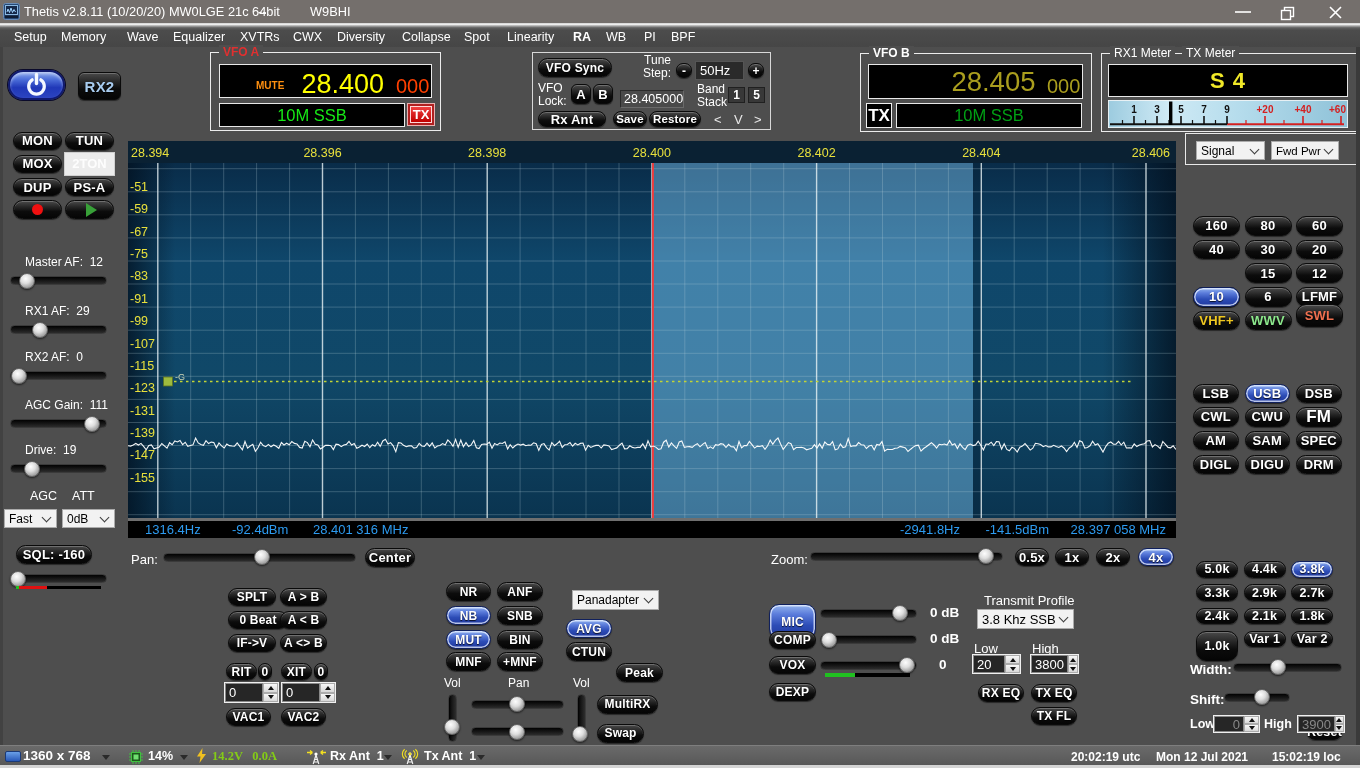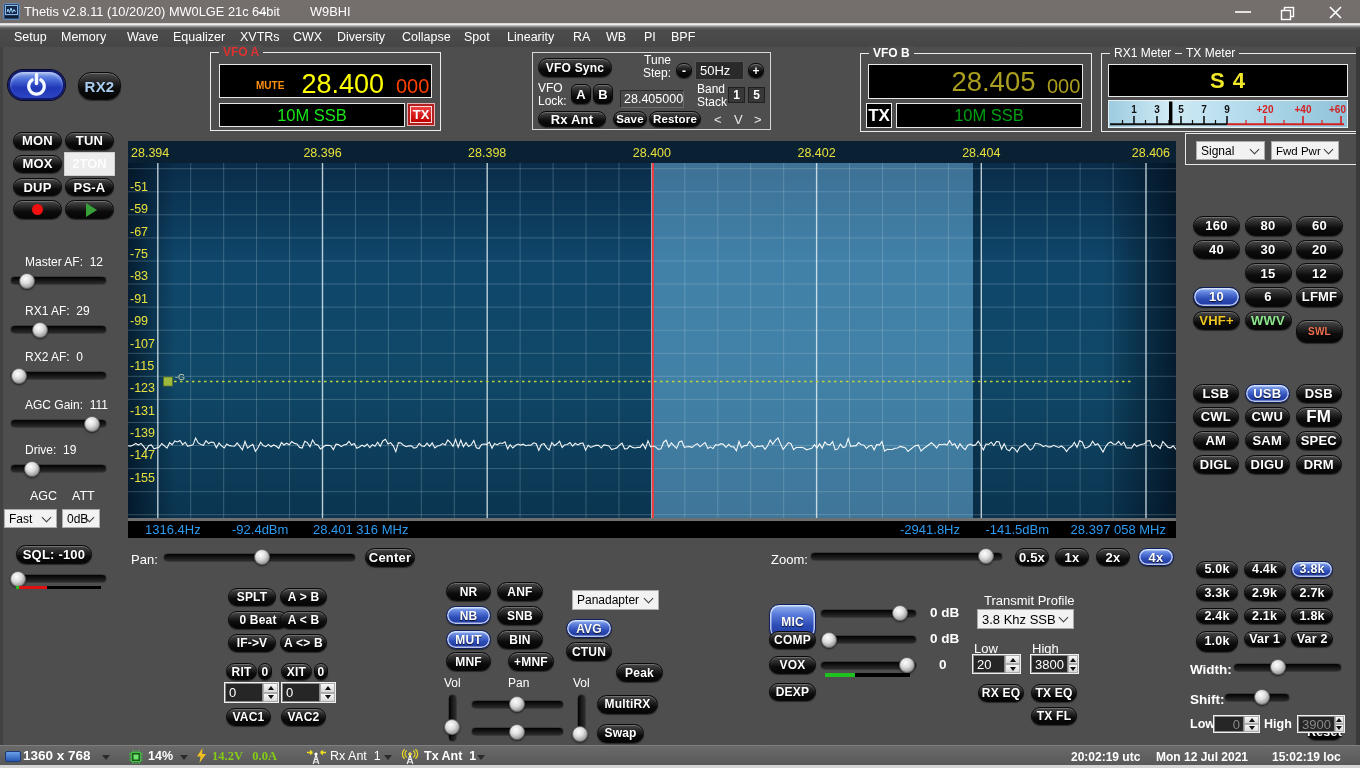--- a/index.html
+++ b/index.html
@@ -56,32 +56,32 @@
 <div class="abs menu-item" style="left:14px;top:30px;">Setup</div>
 <div class="abs menu-item" style="left:61px;top:30px;">Memory</div>
 <div class="abs menu-item" style="left:127px;top:30px;">Wave</div>
 <div class="abs menu-item" style="left:173px;top:30px;">Equalizer</div>
 <div class="abs menu-item" style="left:240px;top:30px;">XVTRs</div>
 <div class="abs menu-item" style="left:293px;top:30px;">CWX</div>
 <div class="abs menu-item" style="left:337px;top:30px;">Diversity</div>
 <div class="abs menu-item" style="left:402px;top:30px;">Collapse</div>
 <div class="abs menu-item" style="left:464px;top:30px;">Spot</div>
 <div class="abs menu-item" style="left:507px;top:30px;">Linearity</div>
-<div class="abs menu-item" style="left:573px;top:30px;">RA</div>
+<div class="abs menu-item" style="left:573px;top:30px;font-weight:bold;">RA</div>
 <div class="abs menu-item" style="left:606px;top:30px;">WB</div>
 <div class="abs menu-item" style="left:644px;top:30px;">PI</div>
 <div class="abs menu-item" style="left:671px;top:30px;">BPF</div>
 <div class="abs" style="left:8px;top:70px;width:57px;height:30px;border-radius:15px;
  background:linear-gradient(180deg,#8aa7ec 0%,#4a6cd8 30%,#2038b8 60%,#2c44c0 100%);
  border:2px solid #101a70;box-shadow:0 0 0 1px #0a0a2a, inset 0 2px 3px rgba(255,255,255,0.45);"></div>
 <svg class="abs" style="left:8px;top:70px" width="57" height="30" viewBox="0 0 57 30">
 <path d="M24.2 9.8 A7.8 7.8 0 1 0 32.8 9.8" fill="none" stroke="#f4f8ff" stroke-width="3.2" stroke-linecap="round"></path>
 <path d="M28.5 4.5 V13.5" stroke="#f4f8ff" stroke-width="3.4" stroke-linecap="round"></path>
 </svg>
-<div class="btn" style="left:78px;top:72px;width:43px;height:28px;border-radius:13px;color:#a9cdf0;font-size:15px;">RX2</div>
+<div class="btn" style="left:78px;top:72px;width:43px;height:28px;border-radius:6px;color:#a9cdf0;font-size:15px;">RX2</div>
 <div class="grp" style="left:210px;top:52px;width:231px;height:79px;">
     <span style="color:#e03030;font-weight:bold;">VFO A</span>
   </div>
 <div class="lcd" style="left:219px;top:64px;width:213px;height:34px;"></div>
 <div class="abs" style="left:256px;top:80px;color:#ff9010;font-size:10px;font-weight:bold;">MUTE</div>
 <div class="abs" style="left:384px;top:69.5px;width:0;">
     <span style="position:absolute;right:0;top:0px;color:#ffff00;font-size:27px;line-height:28px;">28.400</span>
   </div>
 <div class="abs" style="left:396px;top:75.5px;color:#ff4000;font-size:20px;line-height:20px;">000</div>
 <div class="lcd" style="left:219px;top:103px;width:186px;height:24px;display:flex;align-items:center;justify-content:center;">
@@ -197,21 +197,21 @@
 <div class="thumb" style="left:11px;top:367.5px;"></div>
 <div class="lbl" style="left:25px;top:398px;">AGC Gain:&nbsp; 111</div>
 <div class="track" style="left:10px;top:419px;width:97px;"></div>
 <div class="thumb" style="left:84px;top:415.5px;"></div>
 <div class="lbl" style="left:25px;top:443px;">Drive:&nbsp; 19</div>
 <div class="track" style="left:10px;top:464px;width:97px;"></div>
 <div class="thumb" style="left:24px;top:460.5px;"></div>
 <div class="lbl" style="left:30px;top:489px;font-size:12.5px;">AGC</div>
 <div class="lbl" style="left:72px;top:489px;font-size:12.5px;">ATT</div>
 <div class="combo" style="left:4px;top:509px;width:53px;height:19px;">Fast<span class="chev"></span></div>
-<div class="combo" style="left:62px;top:509px;width:38px;height:19px;">0dB<span class="chev"></span></div>
+<div class="combo" style="left:62px;top:509px;width:53px;height:19px;">0dB<span class="chev"></span></div>
 <svg class="spec" width="1048" height="397" viewBox="0 0 1048 397" style="position:absolute;left:128px;top:141px">
 <defs>
 <linearGradient id="bgv" x1="0" y1="0" x2="0" y2="1">
 <stop offset="0" stop-color="#092c49"></stop>
 <stop offset="0.28" stop-color="#0f476b"></stop>
 <stop offset="0.60" stop-color="#104868"></stop>
 <stop offset="1" stop-color="#0a3450"></stop>
 </linearGradient>
 <linearGradient id="vig" x1="0" y1="0" x2="1" y2="0">
 <stop offset="0" stop-color="#02101e" stop-opacity="0.75"></stop>
@@ -257,21 +257,21 @@
 <text x="2" y="340.6" font-size="12.5" fill="#e8e03c" font-family="Liberation Sans, sans-serif">-155</text>
 <rect x="0" y="377" width="1048" height="3" fill="#6f6f6f"></rect>
 <rect x="0" y="380" width="1048" height="17" fill="#000"></rect>
 <text x="17" y="393" font-size="13" fill="#2d9bf0" text-anchor="start" font-family="Liberation Sans, sans-serif">1316.4Hz</text>
 <text x="104" y="393" font-size="13" fill="#2d9bf0" text-anchor="start" font-family="Liberation Sans, sans-serif">-92.4dBm</text>
 <text x="185" y="393" font-size="13" fill="#2d9bf0" text-anchor="start" font-family="Liberation Sans, sans-serif">28.401 316 MHz</text>
 <text x="832" y="393" font-size="13" fill="#2d9bf0" text-anchor="end" font-family="Liberation Sans, sans-serif">-2941.8Hz</text>
 <text x="921" y="393" font-size="13" fill="#2d9bf0" text-anchor="end" font-family="Liberation Sans, sans-serif">-141.5dBm</text>
 <text x="1038" y="393" font-size="13" fill="#2d9bf0" text-anchor="end" font-family="Liberation Sans, sans-serif">28.397 058 MHz</text>
 </svg>
-<div class="btn" style="left:16px;top:545px;width:76px;height:19px;font-size:13px;">SQL: -100</div>
+<div class="btn" style="left:16px;top:545px;width:76px;height:19px;font-size:13px;">SQL: -160</div>
 <div class="track" style="left:11px;top:574px;width:96px;"></div>
 <div class="thumb" style="left:10px;top:570.5px;"></div>
 <div class="abs" style="left:16px;top:585.5px;width:85px;height:3.5px;background:#000;"></div>
 <div class="abs" style="left:16px;top:585.5px;width:2.5px;height:3.5px;background:#20c020;"></div>
 <div class="abs" style="left:18.5px;top:585.5px;width:28px;height:3.5px;background:#e01010;"></div>
 <div class="lbl" style="left:131px;top:552px;font-size:13px;">Pan:</div>
 <div class="track" style="left:163px;top:552.5px;width:193px;"></div>
 <div class="thumb" style="left:253.5px;top:549.0px;"></div>
 <div class="btn" style="left:365px;top:548px;width:50px;height:19px;font-size:13px;">Center</div>
 <div class="lbl" style="left:771px;top:552px;font-size:13px;">Zoom:</div>
@@ -307,21 +307,21 @@
   </div>
 <div class="btn" style="left:226px;top:708px;width:45px;height:18px;">VAC1</div>
 <div class="btn" style="left:281px;top:708px;width:45px;height:18px;">VAC2</div>
 <div class="btn" style="left:446px;top:582px;width:45px;height:19px;">NR</div>
 <div class="btn" style="left:497px;top:582px;width:46px;height:19px;">ANF</div>
 <div class="btn blue" style="left:446px;top:606px;width:45px;height:19px;">NB</div>
 <div class="btn" style="left:497px;top:606px;width:46px;height:19px;">SNB</div>
 <div class="btn blue" style="left:446px;top:630px;width:45px;height:19px;">MUT</div>
 <div class="btn" style="left:497px;top:630px;width:46px;height:19px;">BIN</div>
 <div class="btn" style="left:446px;top:652px;width:45px;height:19px;">MNF</div>
-<div class="btn" style="left:497px;top:652px;width:46px;height:19px;margin-left:11px;">+MNF</div>
+<div class="btn" style="left:497px;top:652px;width:46px;height:19px;">+MNF</div>
 <div class="combo" style="left:572px;top:590px;width:87px;height:20px;">Panadapter<span class="chev"></span></div>
 <div class="btn blue" style="left:566px;top:619px;width:46px;height:19px;">AVG</div>
 <div class="btn" style="left:616px;top:619px;width:47px;height:19px;margin-top:44px;">Peak</div>
 <div class="btn" style="left:566px;top:642px;width:46px;height:19px;">CTUN</div>
 <div class="lbl" style="left:444px;top:676px;">Vol</div>
 <div class="lbl" style="left:508px;top:676px;">Pan</div>
 <div class="lbl" style="left:573px;top:676px;">Vol</div>
 <div class="vtrack" style="left:448px;top:694px;height:48px;"></div>
 <div class="thumb" style="left:444px;top:719px;"></div>
 <div class="track" style="left:471px;top:699.5px;width:93px;"></div>
@@ -375,21 +375,21 @@
 <div class="btn " style="left:1244.5px;top:239.7px;width:47px;height:19.5px;font-size:13px;">30</div>
 <div class="btn " style="left:1296.0px;top:239.7px;width:47px;height:19.5px;font-size:13px;">20</div>
 <div class="btn " style="left:1193.0px;top:263.4px;width:47px;height:19.5px;font-size:13px;margin-top:24px;">17</div>
 <div class="btn " style="left:1244.5px;top:263.4px;width:47px;height:19.5px;font-size:13px;">15</div>
 <div class="btn " style="left:1296.0px;top:263.4px;width:47px;height:19.5px;font-size:13px;">12</div>
 <div class="btn blue" style="left:1193.0px;top:287.1px;width:47px;height:19.5px;font-size:13px;">10</div>
 <div class="btn " style="left:1244.5px;top:287.1px;width:47px;height:19.5px;font-size:13px;">6</div>
 <div class="btn " style="left:1296.0px;top:287.1px;width:47px;height:19.5px;font-size:13px;">LFMF</div>
 <div class="btn " style="left:1193.0px;top:310.8px;width:47px;height:19.5px;font-size:13px;color:#f0c820;">VHF+</div>
 <div class="btn " style="left:1244.5px;top:310.8px;width:47px;height:19.5px;font-size:13px;color:#8ce88c;">WWV</div>
-<div class="btn " style="left:1296.0px;top:320px;width:47px;height:23px;font-size:10px;color:#f07050;">SWL</div>
+<div class="btn " style="left:1296.0px;top:304px;width:47px;height:23px;font-size:13px;color:#f07050;">SWL</div>
 <div class="btn " style="left:1193.0px;top:383.6px;width:45.5px;height:19.4px;font-size:13px;">LSB</div>
 <div class="btn blue" style="left:1244.5px;top:383.6px;width:45.5px;height:19.4px;font-size:13px;">USB</div>
 <div class="btn " style="left:1296.0px;top:383.6px;width:45.5px;height:19.4px;font-size:13px;">DSB</div>
 <div class="btn " style="left:1193.0px;top:407.25px;width:45.5px;height:19.4px;font-size:13px;">CWL</div>
 <div class="btn " style="left:1244.5px;top:407.25px;width:45.5px;height:19.4px;font-size:13px;">CWU</div>
 <div class="btn " style="left:1296.0px;top:407.25px;width:45.5px;height:19.4px;font-size:17px;">FM</div>
 <div class="btn " style="left:1193.0px;top:430.90000000000003px;width:45.5px;height:19.4px;font-size:13px;">AM</div>
 <div class="btn " style="left:1244.5px;top:430.90000000000003px;width:45.5px;height:19.4px;font-size:13px;">SAM</div>
 <div class="btn " style="left:1296.0px;top:430.90000000000003px;width:45.5px;height:19.4px;font-size:13px;">SPEC</div>
 <div class="btn " style="left:1193.0px;top:454.55px;width:45.5px;height:19.4px;font-size:13px;">DIGL</div>
@@ -397,21 +397,21 @@
 <div class="btn " style="left:1296.0px;top:454.55px;width:45.5px;height:19.4px;font-size:13px;">DRM</div>
 <div class="btn " style="left:1196.0px;top:561.0px;width:42px;height:16.5px;font-size:12.5px;">5.0k</div>
 <div class="btn " style="left:1243.6px;top:561.0px;width:42px;height:16.5px;font-size:12.5px;">4.4k</div>
 <div class="btn blue" style="left:1291.2px;top:561.0px;width:42px;height:16.5px;font-size:12.5px;">3.8k</div>
 <div class="btn " style="left:1196.0px;top:584.3px;width:42px;height:16.5px;font-size:12.5px;">3.3k</div>
 <div class="btn " style="left:1243.6px;top:584.3px;width:42px;height:16.5px;font-size:12.5px;">2.9k</div>
 <div class="btn " style="left:1291.2px;top:584.3px;width:42px;height:16.5px;font-size:12.5px;">2.7k</div>
 <div class="btn " style="left:1196.0px;top:607.6px;width:42px;height:16.5px;font-size:12.5px;">2.4k</div>
 <div class="btn " style="left:1243.6px;top:607.6px;width:42px;height:16.5px;font-size:12.5px;">2.1k</div>
 <div class="btn " style="left:1291.2px;top:607.6px;width:42px;height:16.5px;font-size:12.5px;">1.8k</div>
-<div class="btn " style="left:1196.0px;top:630.9px;width:42px;height:21px;font-size:12.5px;">1.0k</div>
+<div class="btn " style="left:1196.0px;top:630.9px;width:42px;height:30px;font-size:12.5px;">1.0k</div>
 <div class="btn " style="left:1243.6px;top:630.9px;width:42px;height:16.5px;font-size:12.5px;">Var 1</div>
 <div class="btn " style="left:1291.2px;top:630.9px;width:42px;height:16.5px;font-size:12.5px;">Var 2</div>
 <div class="lbl" style="left:1190px;top:662px;font-size:13.5px;font-weight:bold;">Width:</div>
 <div class="track" style="left:1233px;top:662.5px;width:109px;"></div>
 <div class="thumb" style="left:1270px;top:659.0px;"></div>
 <div class="lbl" style="left:1190px;top:692px;font-size:13.5px;font-weight:bold;">Shift:</div>
 <div class="track" style="left:1224px;top:692.5px;width:66px;"></div>
 <div class="thumb" style="left:1254px;top:689.0px;"></div>
 <div class="btn" style="left:1307px;top:691px;width:35px;height:16px;font-size:12.5px;margin-top:33px;">Reset</div>
 <div class="lbl" style="left:1190px;top:717px;font-size:12.5px;font-weight:bold;">Low</div>
@@ -449,21 +449,21 @@
 <svg class="abs" style="left:196px;top:748px" width="11" height="15" viewBox="0 0 11 15">
     <path d="M6.5 0 L1 8.5 H4.5 L3.5 15 L10 6 H6 Z" fill="#f0c020"></path>
   </svg>
 <div class="abs" style="left:212px;top:749px;color:#84cc16;font-size:12.5px;font-weight:bold;font-family:Liberation Serif, serif;">14.2V&nbsp;&nbsp;&nbsp;0.0A</div>
 <svg class="abs" style="left:306px;top:748px" width="22" height="17" viewBox="0 0 22 17">
 <path d="M10 7 L7.2 16 M10 7 L12.8 16 M8.3 11.5 H11.7 M7.6 14 H12.4" stroke="#f0f0f0" stroke-width="1.2" fill="none"></path>
 <circle cx="10" cy="6" r="1.6" fill="#fff"></circle>
 <path d="M0 4.5 H5.5 M5.5 4.5 L3 2.5 M5.5 4.5 L3 6.5" stroke="#f4e020" stroke-width="1.3" fill="none" transform="translate(1,0)"></path>
 <path d="M21 4.5 H15.5 M15.5 4.5 L18 2.5 M15.5 4.5 L18 6.5" stroke="#f4e020" stroke-width="1.3" fill="none" transform="translate(-1,0)"></path>
 </svg>
-<div class="abs" style="left:330px;top:749px;color:#fff;font-size:12.5px;font-weight:normal;">Rx Ant&nbsp; 1</div>
+<div class="abs" style="left:330px;top:749px;color:#fff;font-size:12.5px;font-weight:bold;">Rx Ant&nbsp; 1</div>
 <div class="abs" style="left:384px;top:755px;width:0;height:0;border-left:4px solid transparent;border-right:4px solid transparent;border-top:5px solid #2a2a2a;"></div>
 <svg class="abs" style="left:400px;top:748px" width="22" height="17" viewBox="0 0 22 17">
 <path d="M10 7 L7.2 16 M10 7 L12.8 16 M8.3 11.5 H11.7 M7.6 14 H12.4" stroke="#f0f0f0" stroke-width="1.2" fill="none"></path>
 <circle cx="10" cy="6" r="1.6" fill="#fff"></circle>
 <g stroke="#f4e020" fill="none" stroke-width="1.1">
 <path d="M6.8 2.5 A4.2 4.2 0 0 0 6.8 9.5"></path>
       <path d="M4.6 1.2 A6.2 6.2 0 0 0 4.6 10.8"></path>
 <path d="M13.2 2.5 A4.2 4.2 0 0 1 13.2 9.5"></path>
       <path d="M15.4 1.2 A6.2 6.2 0 0 1 15.4 10.8"></path>
 </g>

